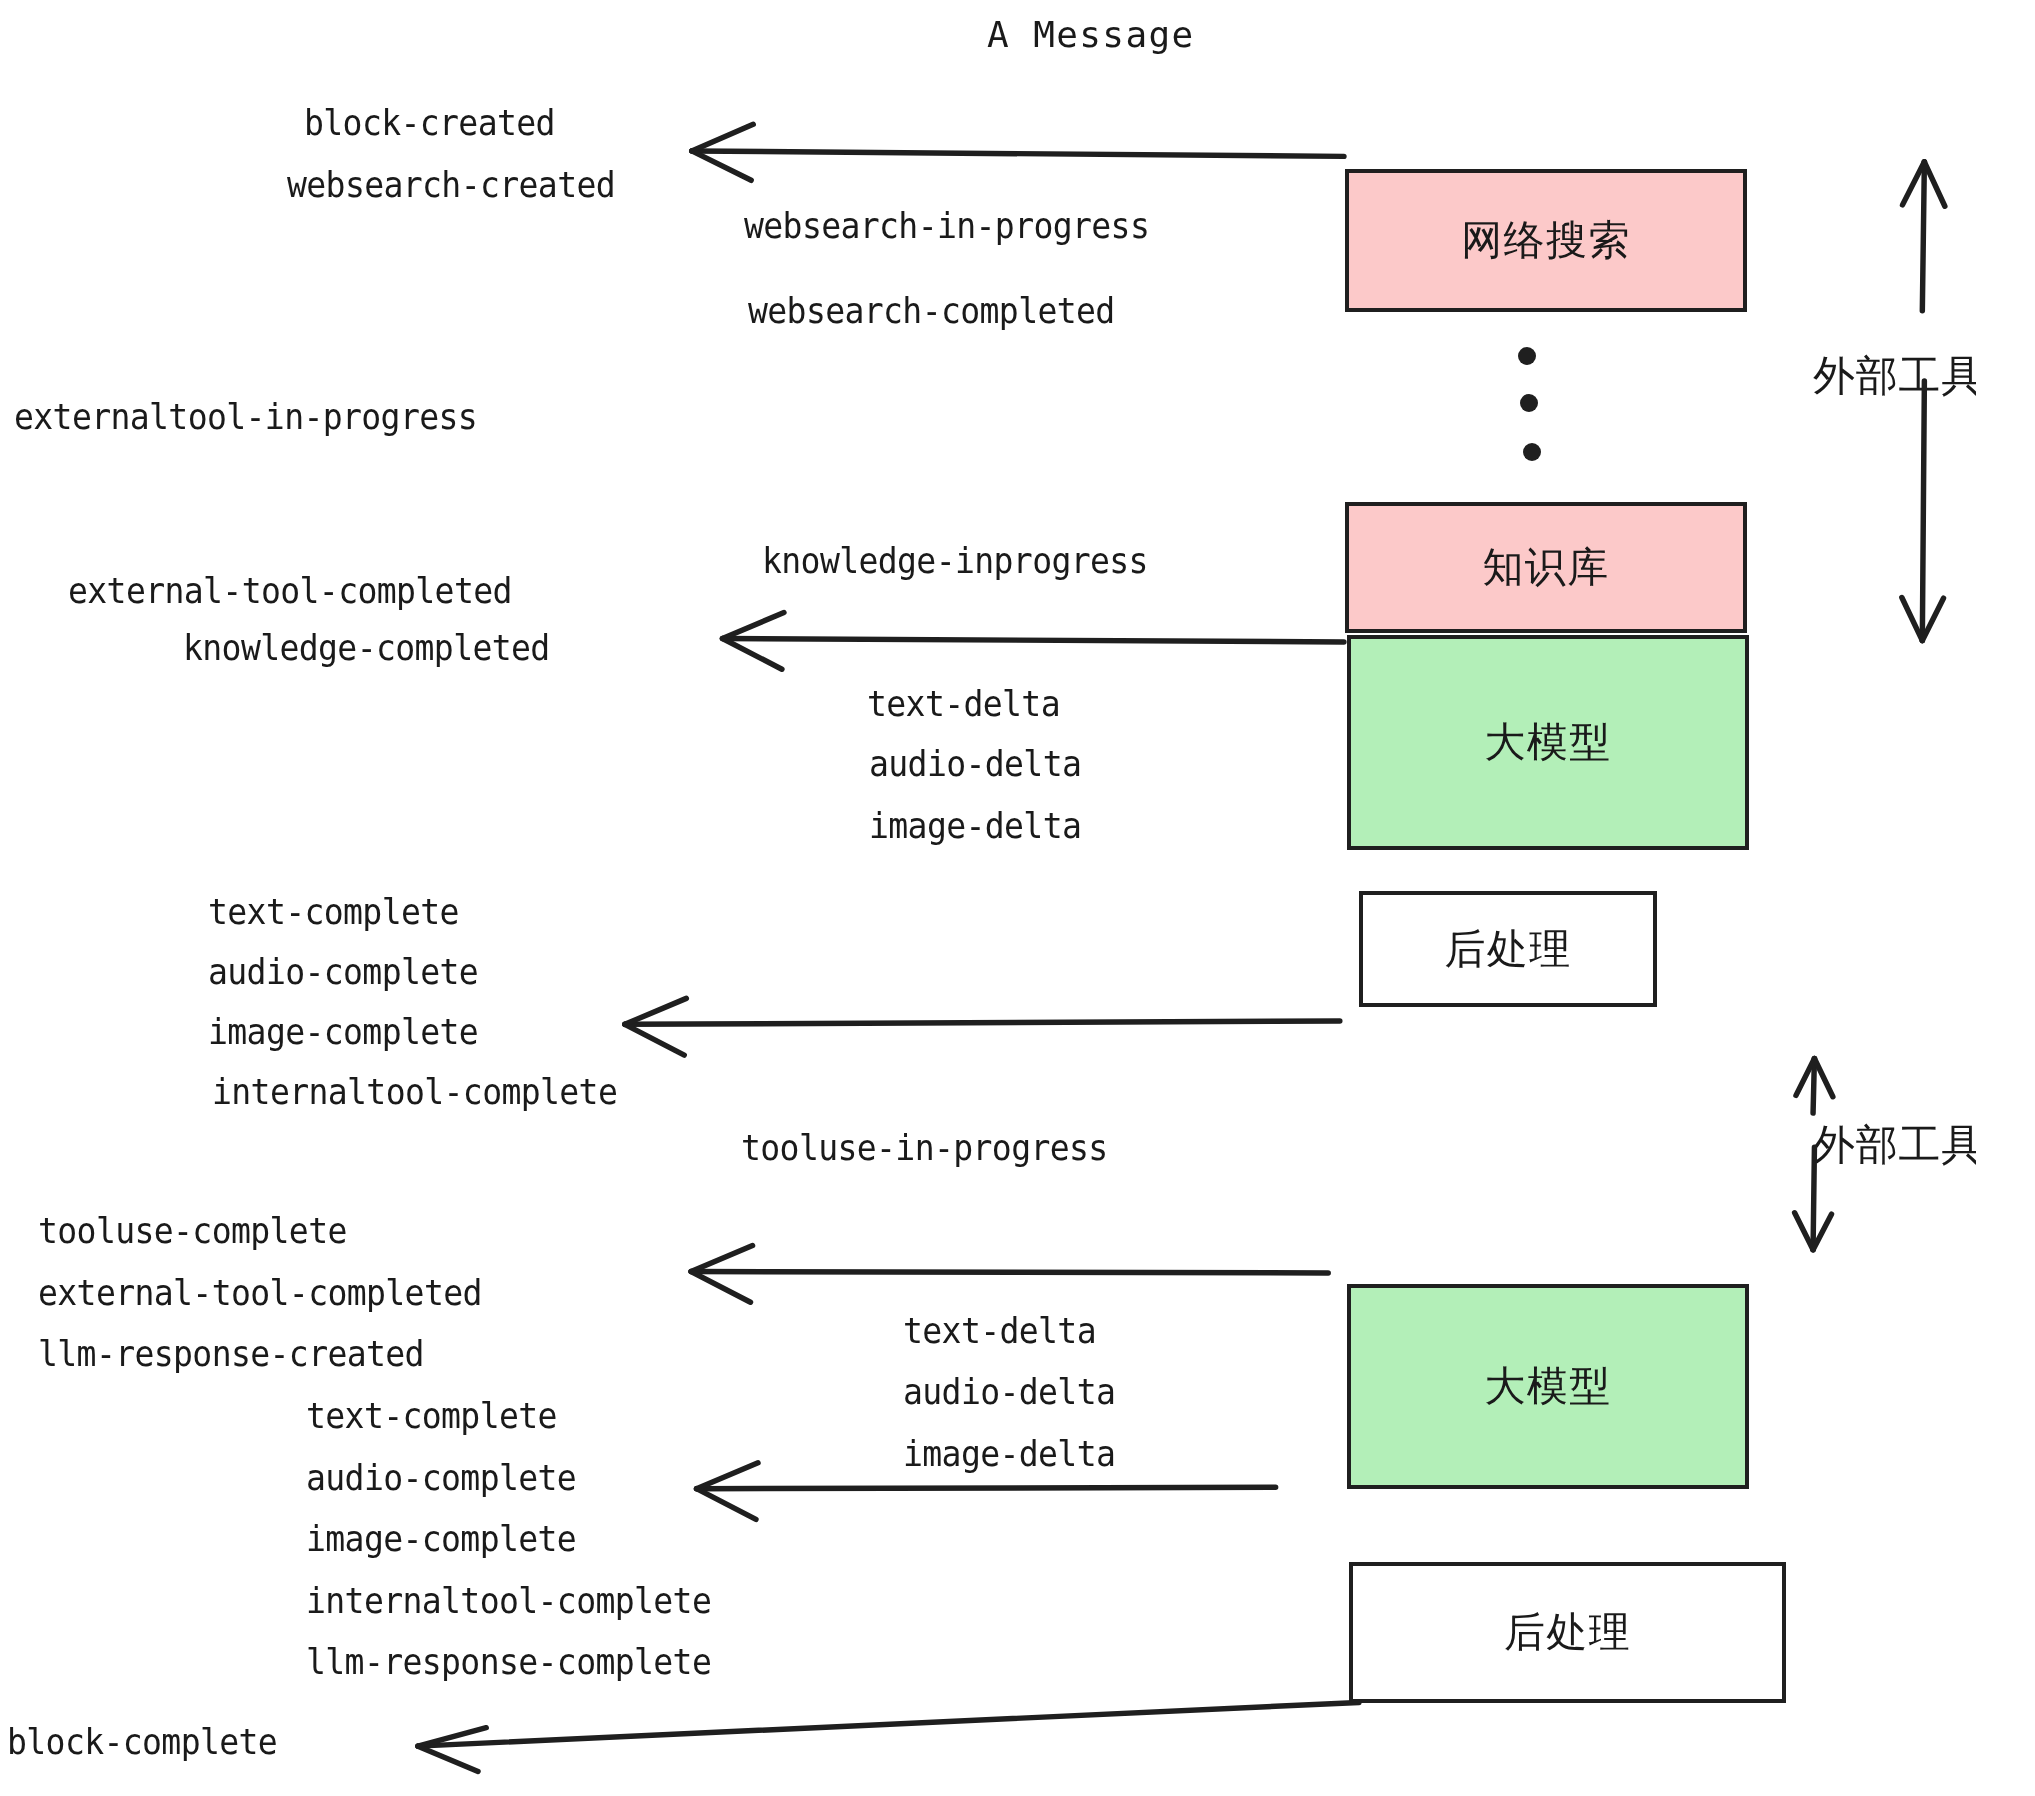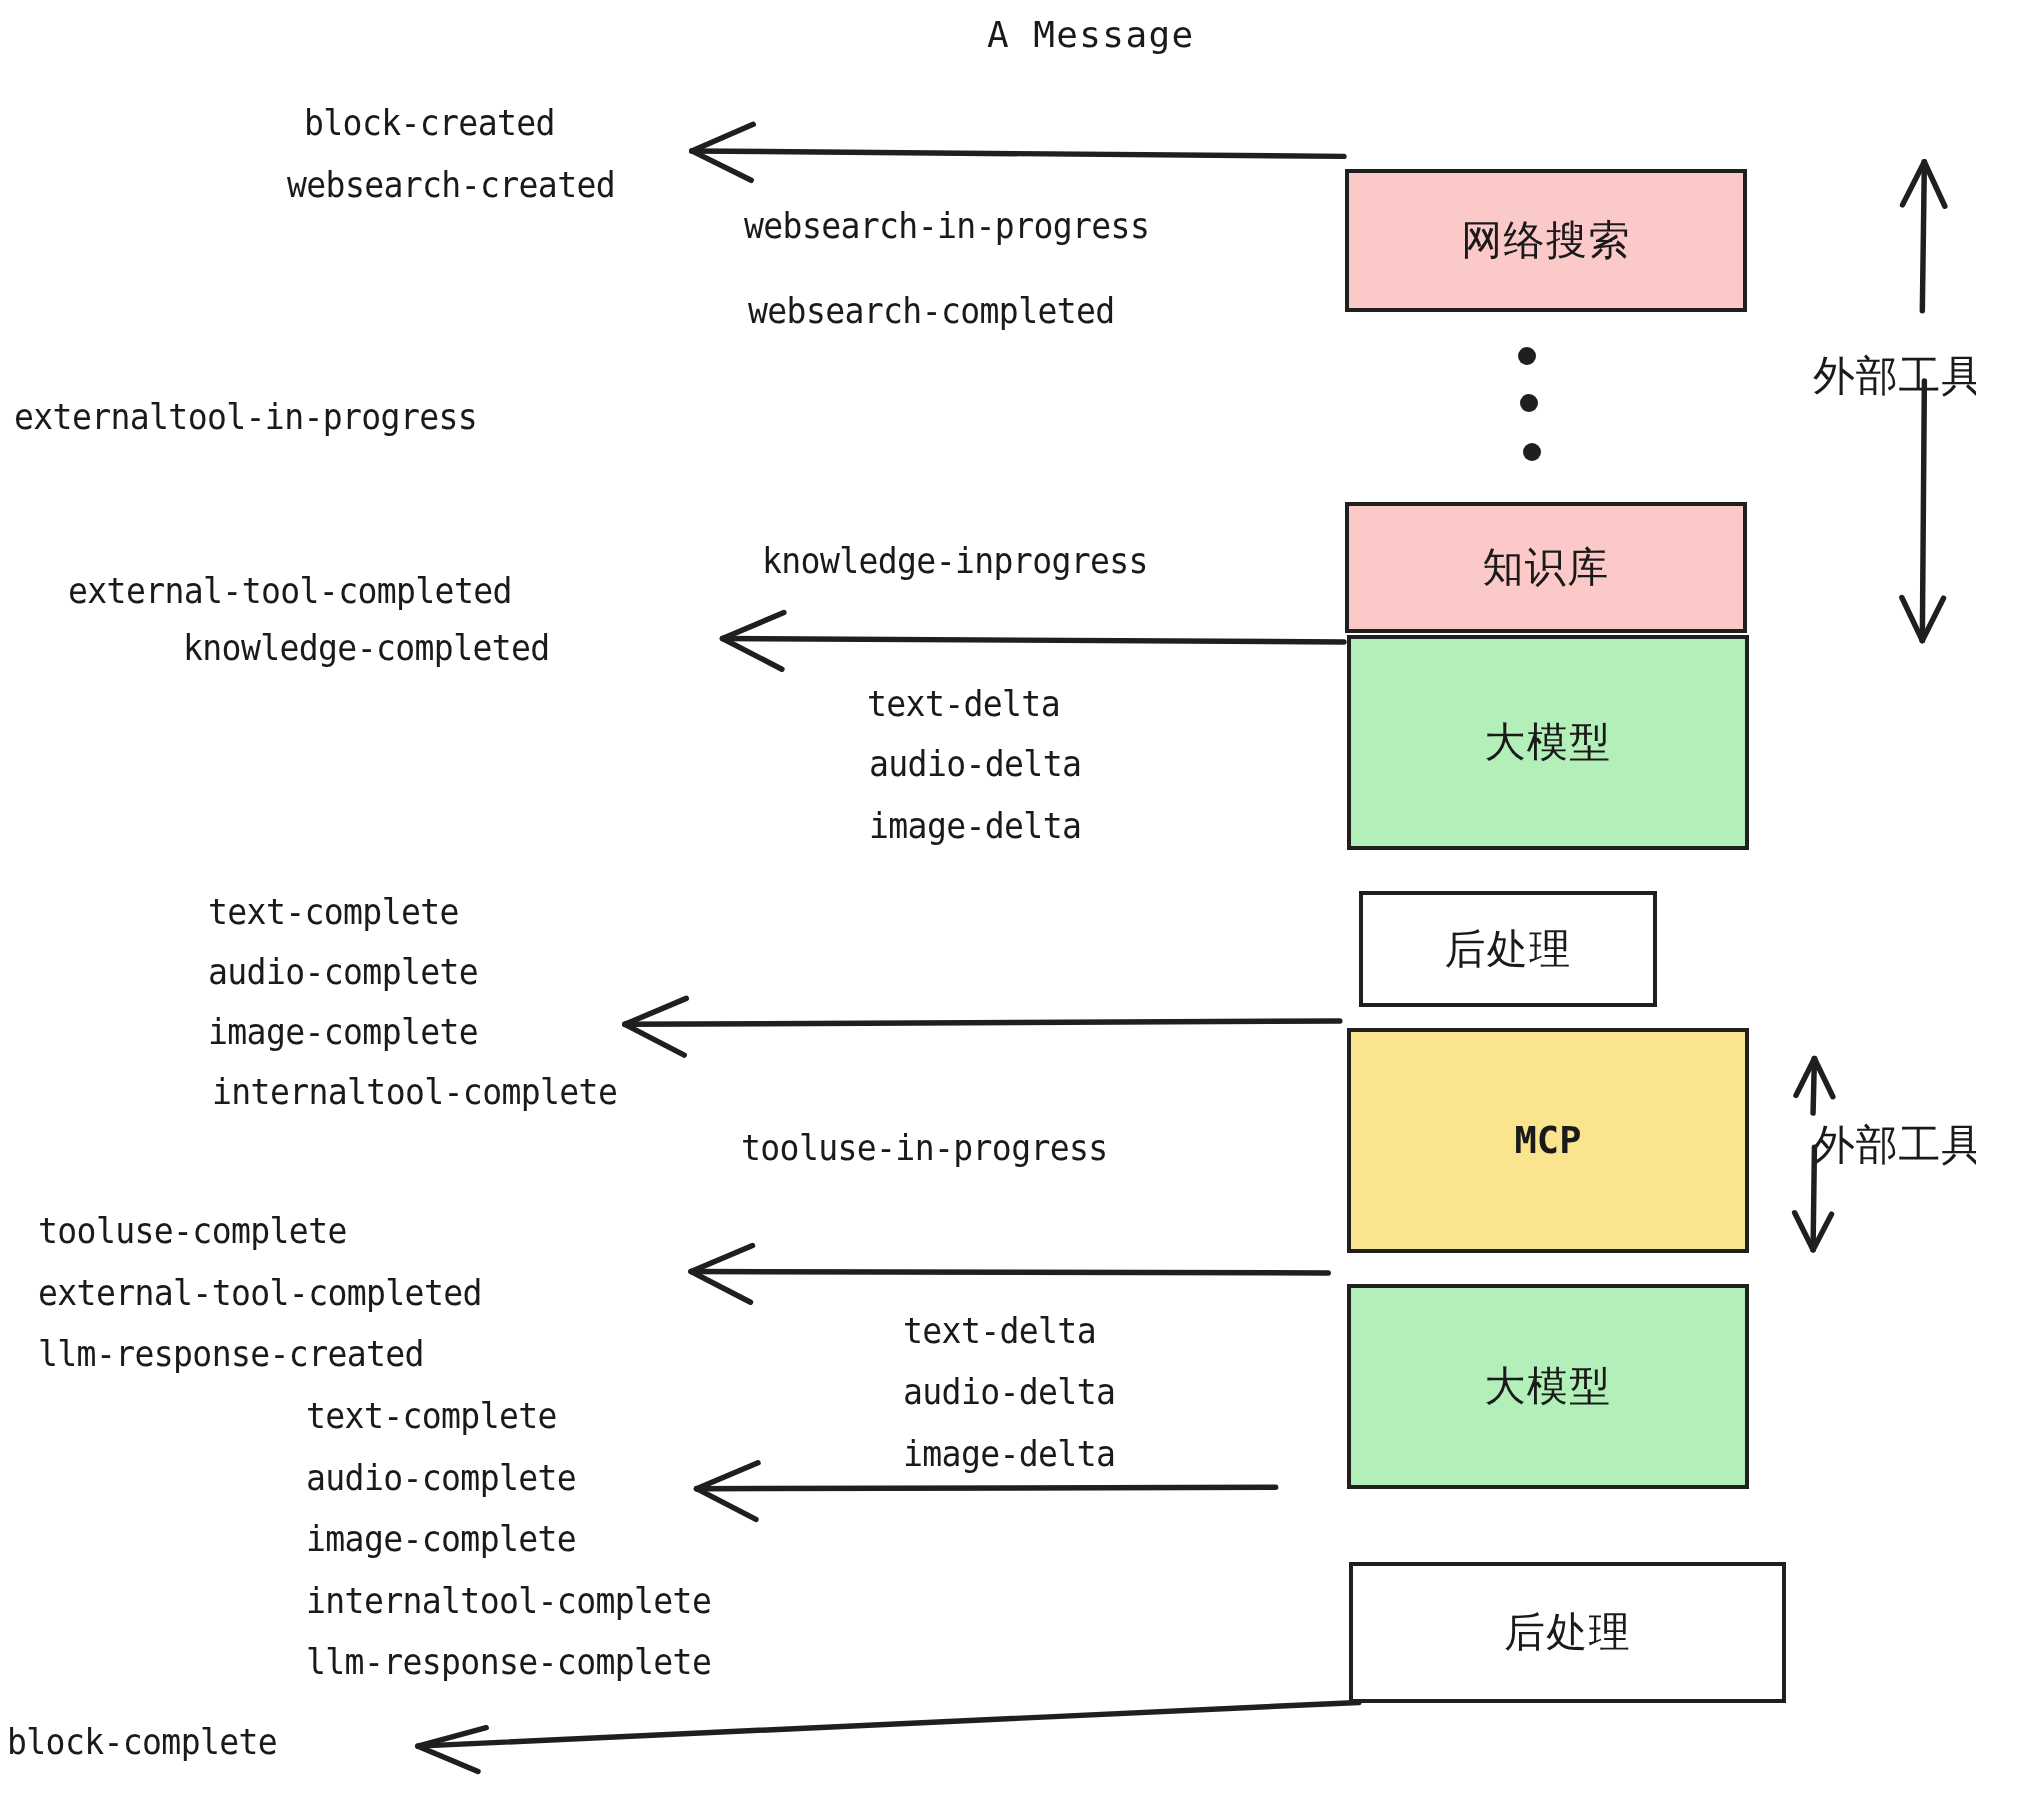--- a/index.html
+++ b/index.html
@@ -77,23 +77,20 @@
   </div>
 
   <div class="box" style="left:1347px; top:635px; width:402px; height:215px; background:#b3efb8;">
     <span>大模型</span>
   </div>
 
   <div class="box" style="left:1359px; top:891px; width:298px; height:116px; background:#ffffff;">
     <span>后处理</span>
   </div>
 
-  <div class="box mono" style="left:1347px; top:1028px; width:402px; height:225px; background:#fae58e;">
-    <span>MCP</span>
-  </div>
 
   <div class="box" style="left:1347px; top:1284px; width:402px; height:205px; background:#b3efb8;">
     <span>大模型</span>
   </div>
 
   <div class="box" style="left:1349px; top:1562px; width:437px; height:141px; background:#ffffff;">
     <span>后处理</span>
   </div>
 
   <div class="dot" style="left:1518px; top:347px;"></div>

